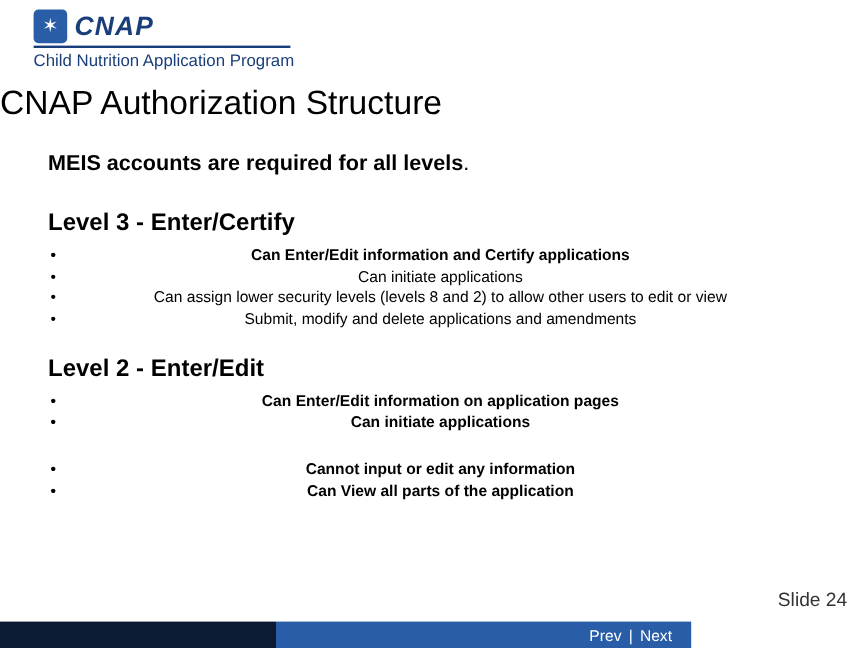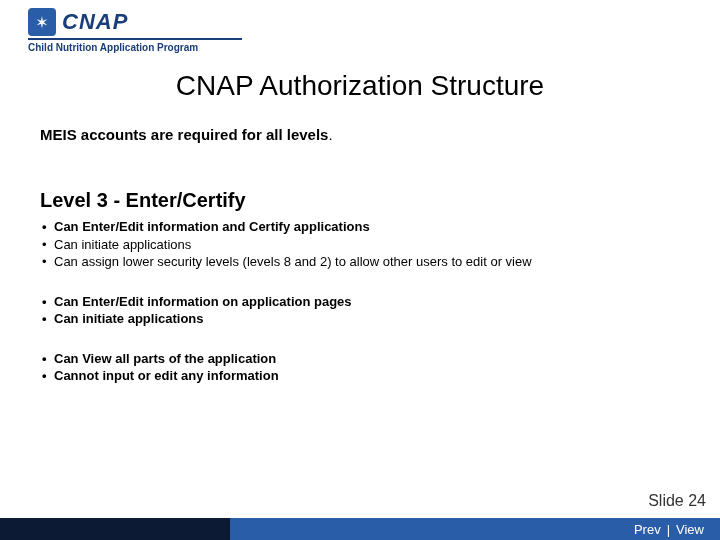--- a/index.html
+++ b/index.html
@@ -3,32 +3,32 @@
 <meta charset="utf-8">
 <style>
   * { margin: 0; padding: 0; box-sizing: border-box; }
   html, body { width: 720px; height: 540px; font-family: Arial, Helvetica, sans-serif; background: #fff; color: #000; }
   .slide { position: relative; width: 720px; height: 540px; }
   .logo-area { position: absolute; left: 28px; top: 8px; display: flex; align-items: center; }
   .logo-icon { width: 28px; height: 28px; background: #2a5da8; border-radius: 4px; display: flex; align-items: center; justify-content: center; color: #fff; font-size: 16px; margin-right: 6px; }
   .logo-text { font-size: 22px; font-weight: 900; color: #1a3e7a; font-style: italic; letter-spacing: 1px; }
   .logo-sub-wrap { position: absolute; left: 28px; top: 38px; }
   .logo-rule { width: 214px; height: 2px; background: #1a3e7a; margin-bottom: 2px; }
-  .logo-sub { font-size: 10px; color: #1a3e7a; font-weight: bold; }
-  .title { position: absolute; top: 70px; left: 0; width: 720px; text-align: center; font-size: 28px; font-weight: 400; }
+  .logo-sub { font-size: 14px; color: #1a3e7a; font-weight: normal; }
+  .title { position: absolute; top: 70px; left: 0; width: 720px; font-size: 28px; font-weight: 400; }
   .content { position: absolute; left: 40px; top: 126px; width: 640px; }
-  .intro { font-size: 15px; font-weight: bold; margin-bottom: 46px; }
+  .intro { font-size: 18px; font-weight: bold; margin-bottom: 28px; }
   .intro-period { font-weight: normal; }
   .section-h { font-size: 20px; font-weight: bold; margin-bottom: 6px; }
-  ul { list-style: none; margin-bottom: 22px; }
+  ul { list-style: none; margin-bottom: 22px; text-align: center; }
   li { font-size: 13px; line-height: 1.35; padding-left: 14px; position: relative; }
   li::before { content: "•"; position: absolute; left: 2px; top: 0; }
   .bold { font-weight: bold; }
   .slide-num { position: absolute; right: 14px; bottom: 30px; font-size: 16px; color: #333; }
-  .footer-bar { position: absolute; left: 0; bottom: 0; width: 720px; height: 22px; display: flex; }
+  .footer-bar { position: absolute; left: 0; bottom: 0; width: 576px; height: 22px; display: flex; }
   .footer-dark { background: #0c1a33; flex: 0 0 230px; }
   .footer-blue { background: #2a5da8; flex: 1; display: flex; align-items: center; justify-content: flex-end; padding-right: 14px; color: #fff; font-size: 13px; }
   .footer-blue a { color: #fff; text-decoration: none; cursor: pointer; padding: 0 2px; }
   .footer-sep { padding: 0 4px; }
 </style>
 </head>
 <body>
 
 <div class="slide">
 
@@ -44,37 +44,39 @@
   <div class="title">CNAP Authorization Structure</div>
 
   <div class="content">
     <div class="intro"><span>MEIS accounts are required for all levels</span><span class="intro-period">.</span></div>
 
     <div class="section-h">Level 3 -  Enter/Certify</div>
     <ul>
       <li class="bold">Can Enter/Edit information and Certify applications</li>
       <li>Can initiate applications</li>
       <li>Can assign lower security levels (levels 8 and 2) to allow other users to edit or view</li>
+      <li>Submit, modify and delete applications and amendments</li>
     </ul>
 
+    <div class="section-h">Level 2 -  Enter/Edit</div>
     <ul>
       <li class="bold">Can Enter/Edit information on application pages</li>
       <li class="bold">Can initiate applications</li>
     </ul>
 
     <ul>
+      <li class="bold">Cannot input or edit any information</li>
       <li class="bold">Can View all parts of the application</li>
-      <li class="bold">Cannot input or edit any information</li>
     </ul>
   </div>
 
   <div class="slide-num">Slide 24</div>
 
   <div class="footer-bar">
     <div class="footer-dark"></div>
     <div class="footer-blue">
       <a>Prev</a>
       <span class="footer-sep">|</span>
-      <a>View</a>
+      <a>Next</a>
     </div>
   </div>
 
 </div>
 
 </body></html>

